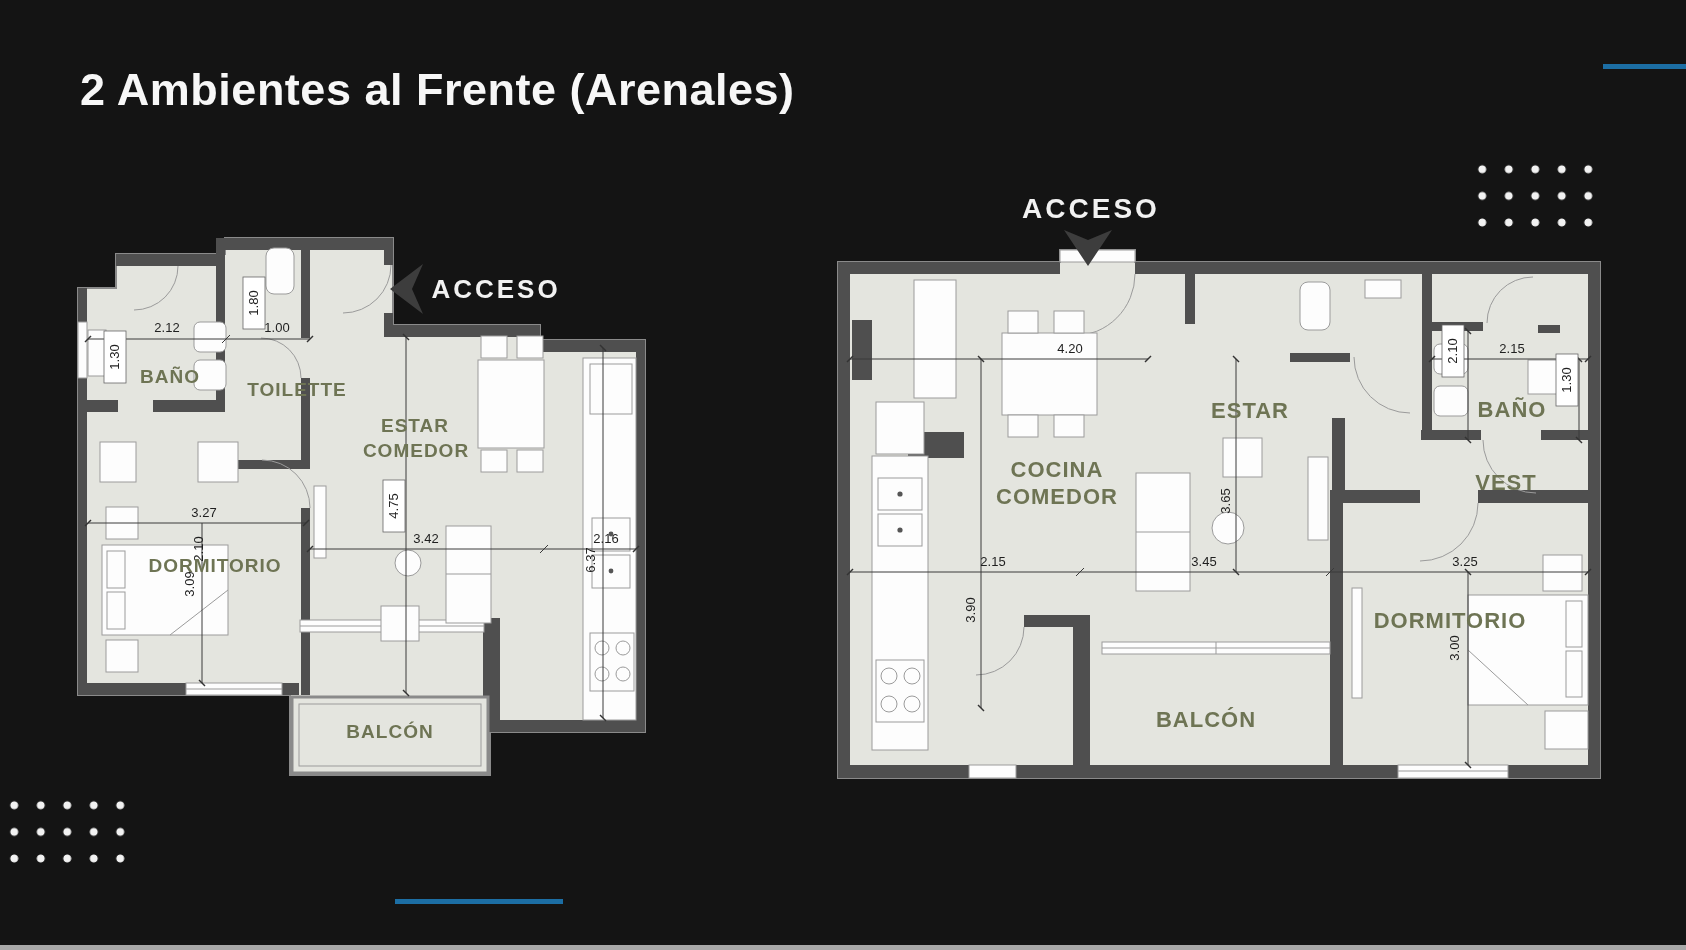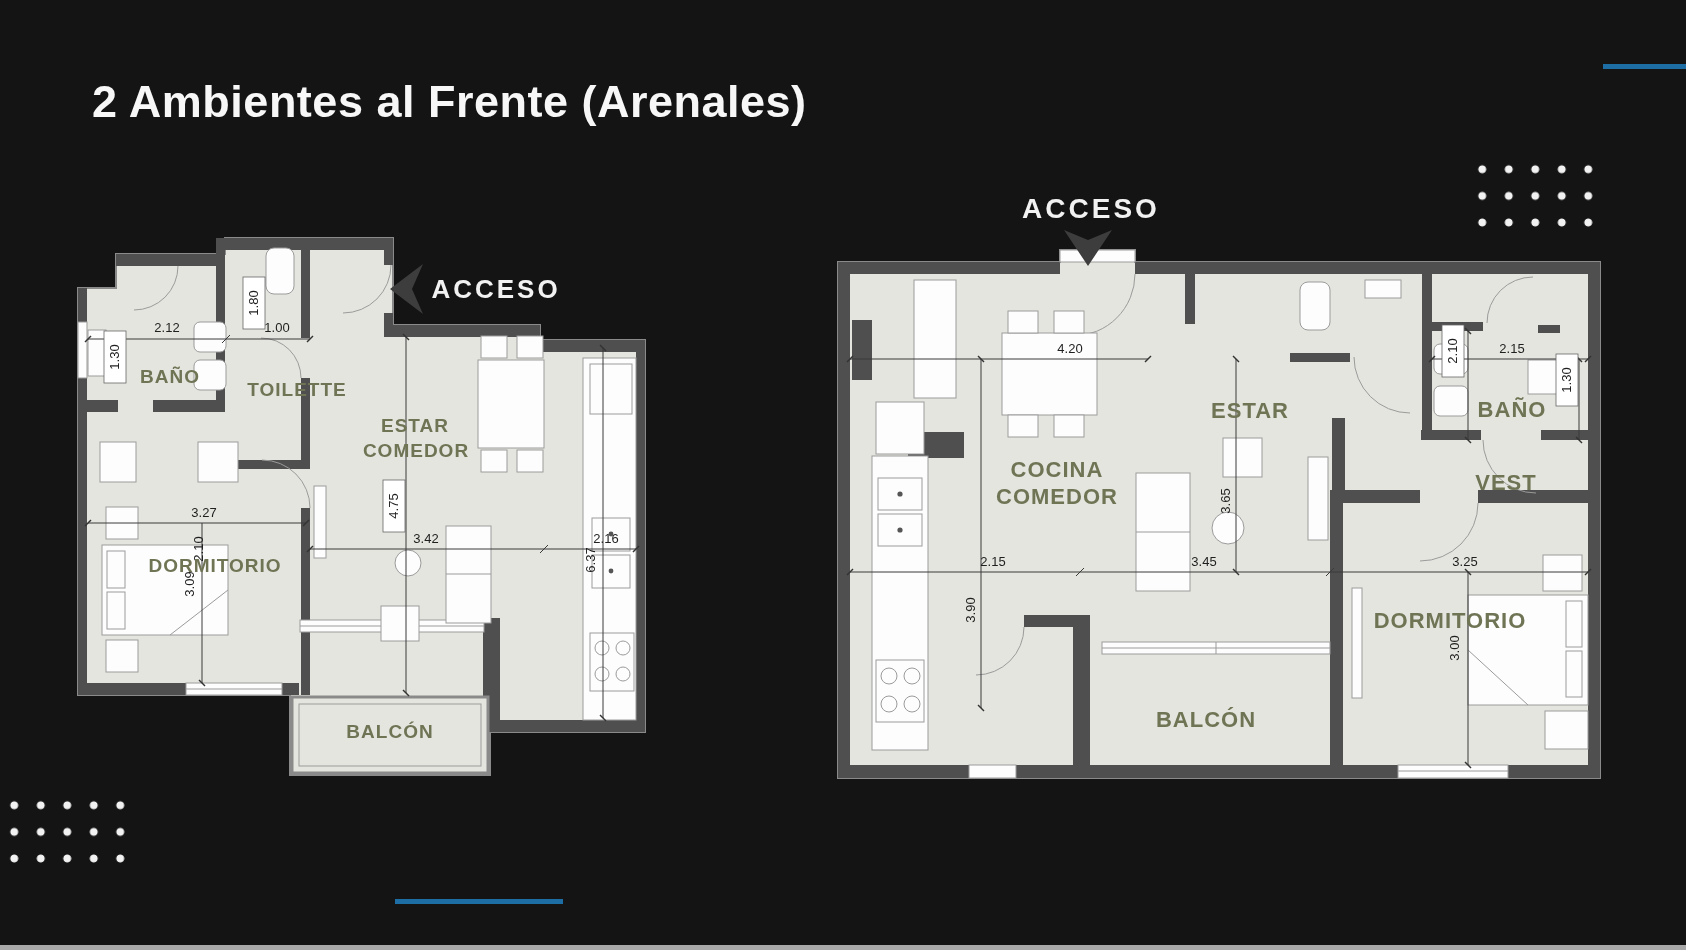--- a/index.html
+++ b/index.html
@@ -1,19 +1,19 @@
 <!DOCTYPE html>
 <html><head>
 <meta charset="utf-8">
 <style>
   html,body{margin:0;padding:0;background:#000;}
   .slide{position:relative;width:1686px;height:950px;background:#141414;overflow:hidden;
          font-family:"Liberation Sans",sans-serif;}
   .title{position:absolute;left:80px;top:64px;font-size:45px;font-weight:bold;
-         color:#f7f7f7;letter-spacing:.5px;margin:12px;}
+         color:#f7f7f7;letter-spacing:.5px;margin:0;}
   .accent-line{position:absolute;background:#1c6ea4;height:5px;}
   .accent-top{left:1603px;top:64px;width:83px;}
   .accent-bottom{left:395px;top:899px;width:168px;}
   .dots{position:absolute;width:133px;height:80px;
         background-image:radial-gradient(circle,#f2f2f2 3.6px,transparent 4.3px);
         background-size:26.5px 26.6px;}
   .dots-tr{left:1469px;top:156px;}
   .dots-bl{left:1px;top:792px;}
   .bottom-bar{position:absolute;left:0;bottom:0;width:100%;height:5px;background:#a8a8a8;}
   svg{position:absolute;overflow:visible;}

